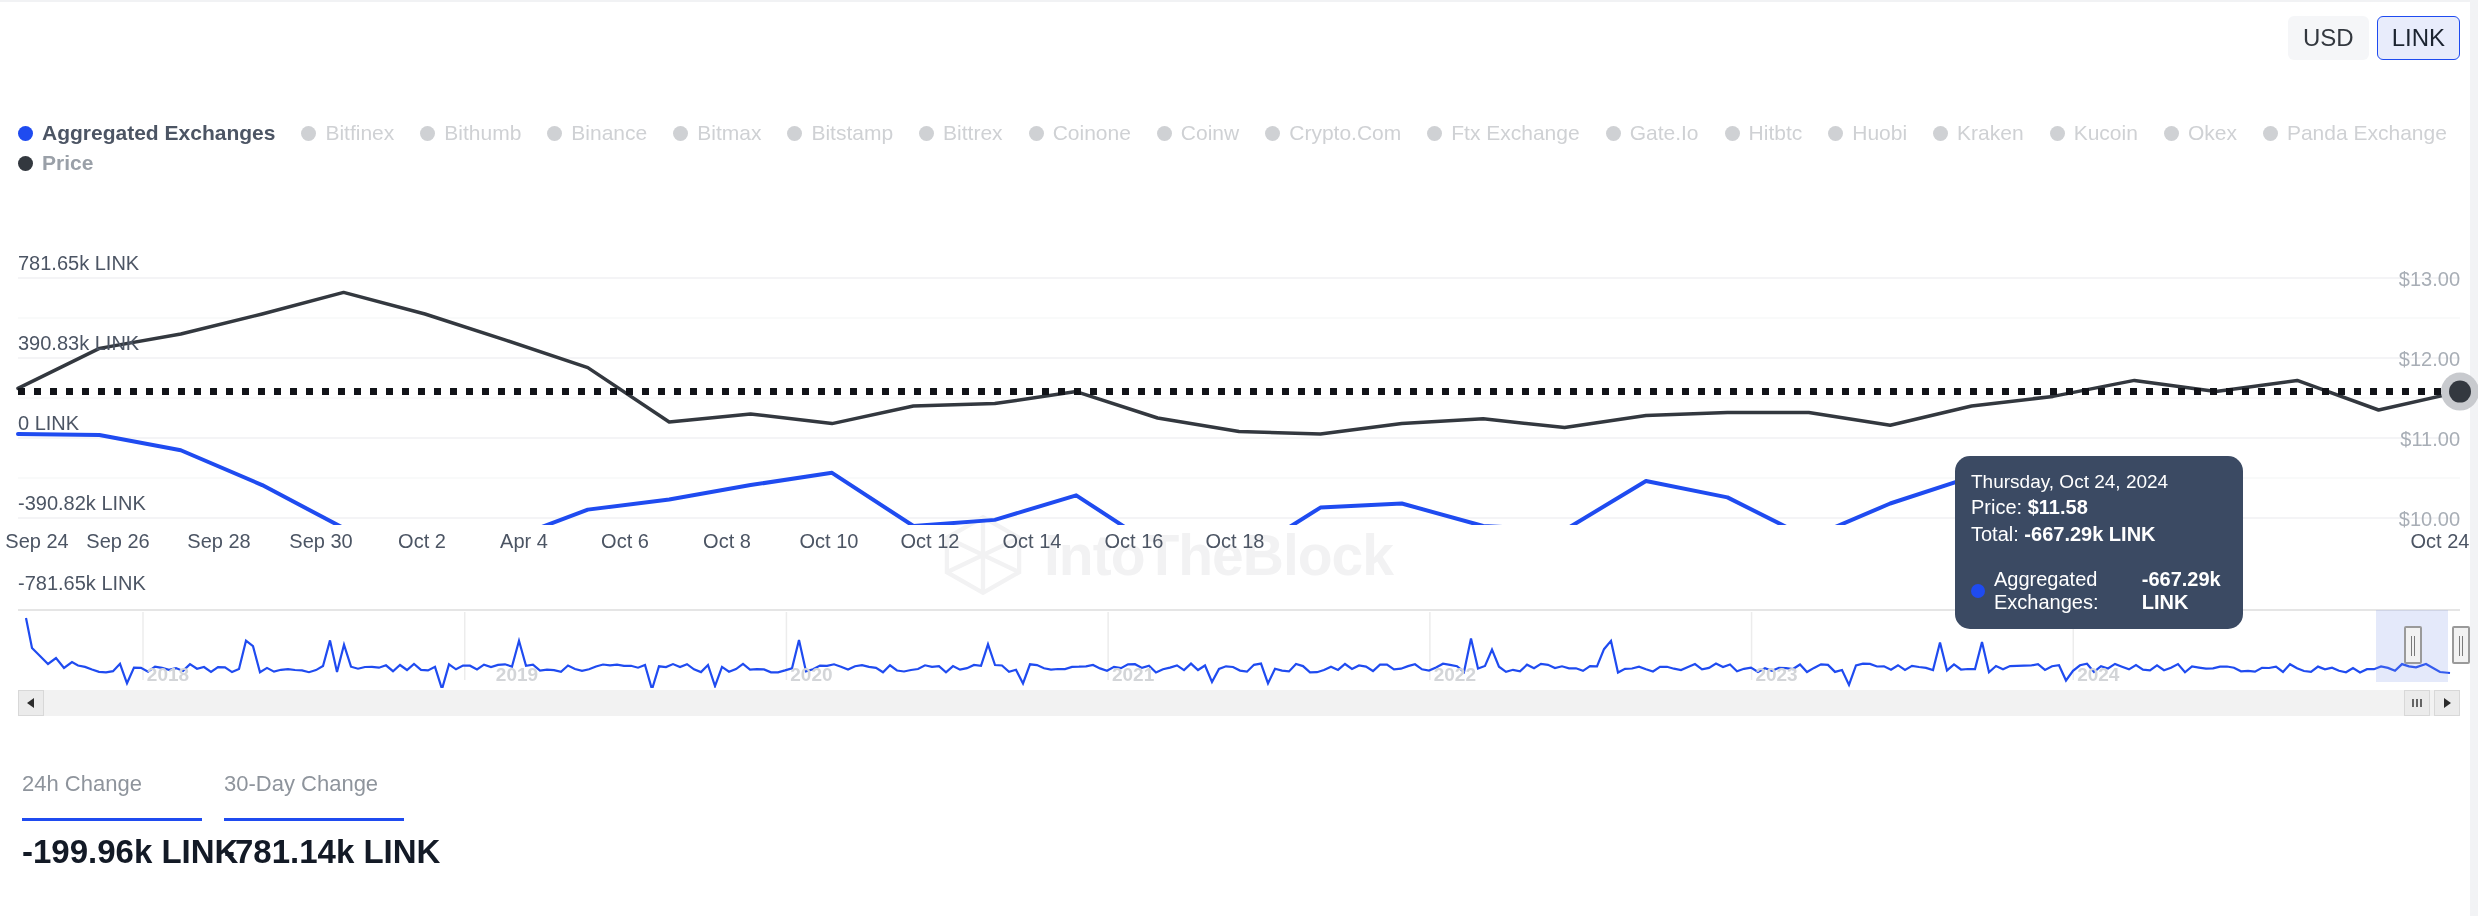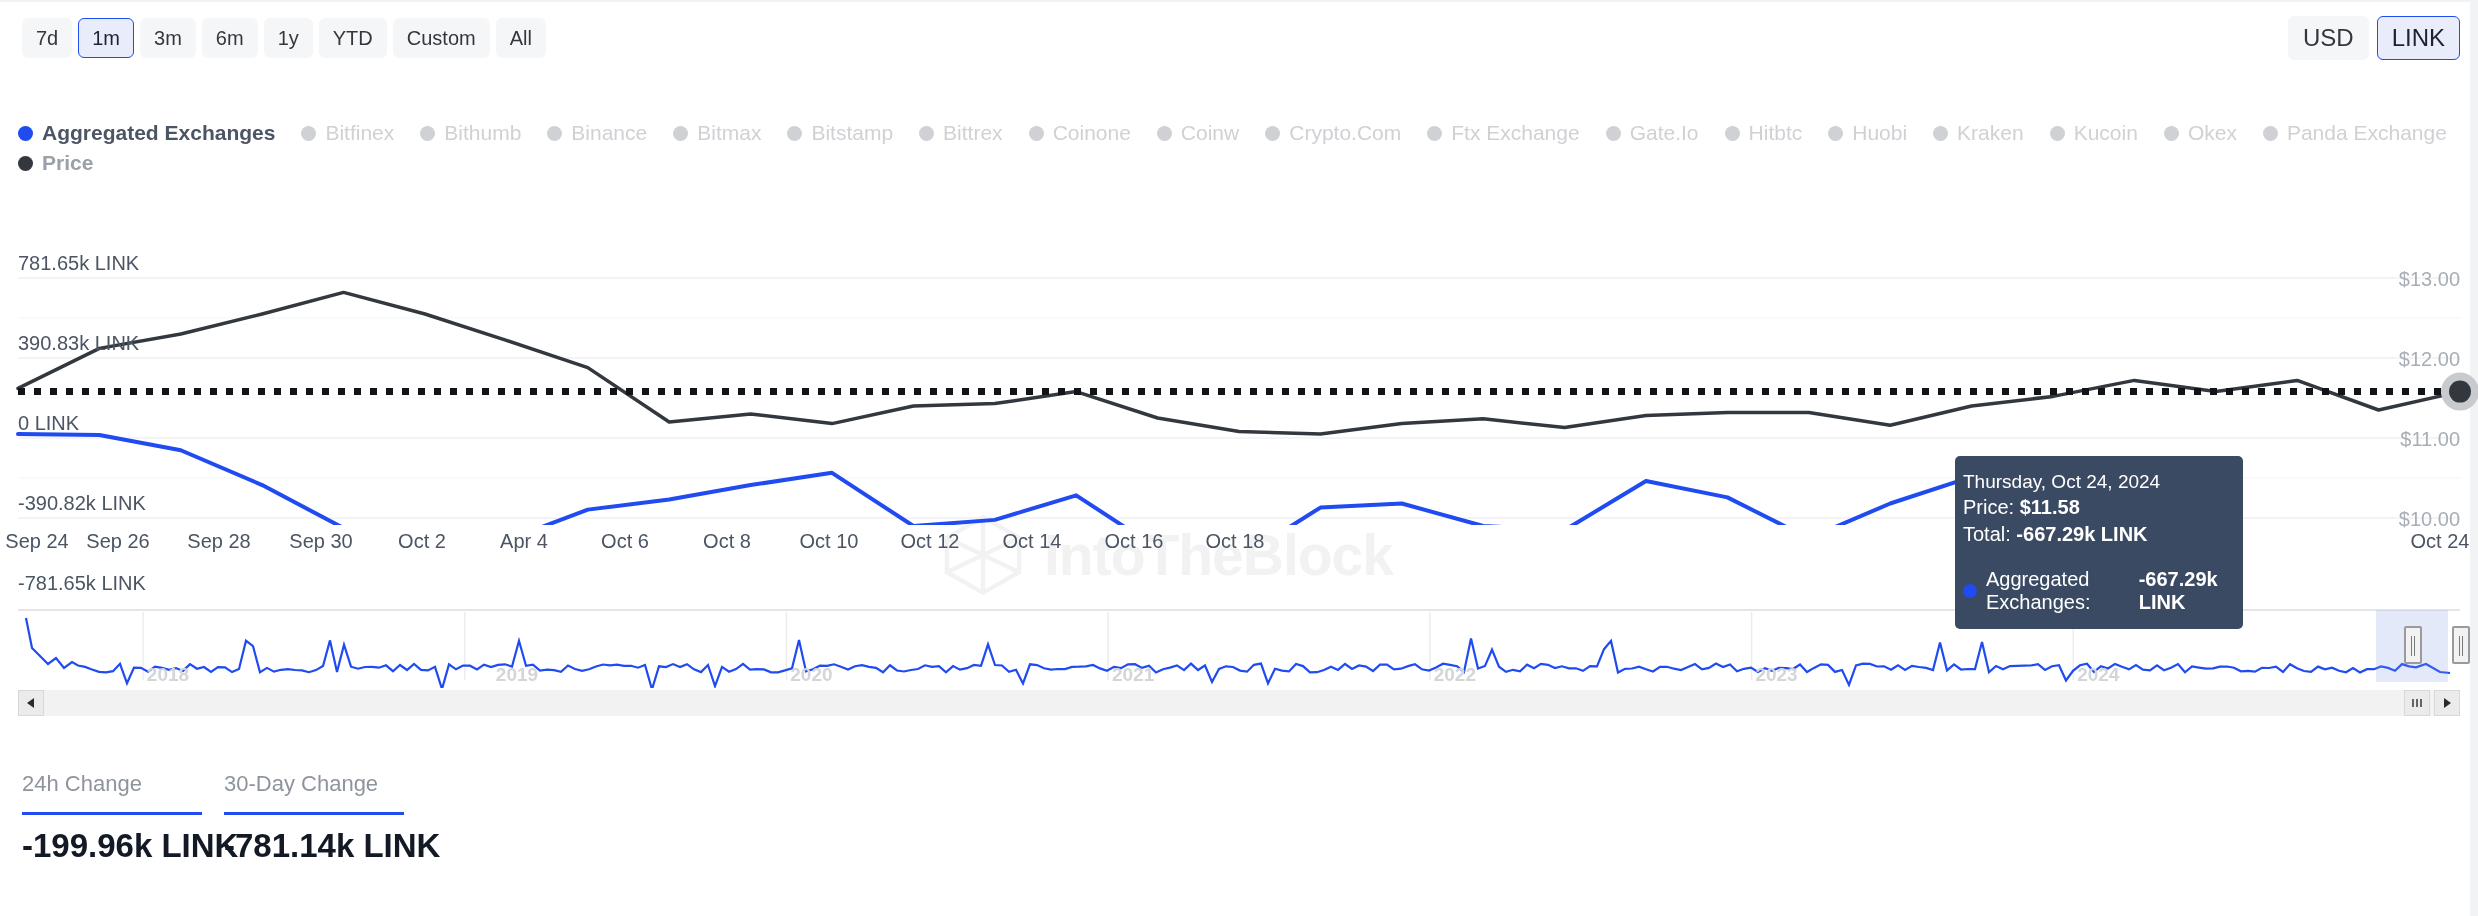--- a/index.html
+++ b/index.html
@@ -160,22 +160,22 @@
     transform: translateX(-50%);
     white-space: nowrap;
   }
 
   
   .tooltip {
     position: absolute;
     left: 1955px; top: 456px;
     width: 288px;
     background: #3b4a63;
-    border-radius: 5px;
-    padding: 13px 16px 15px 8px;
+    border-radius: 15px;
+    padding: 13px 16px 15px 16px;
     color: #ffffff;
     z-index: 40;
   }
   .tt-date { font-size: 19px; line-height: 25px; }
   .tt-row { font-size: 20px; line-height: 27px; }
   .tt-row b { font-weight: 700; }
   .tt-series {
     margin-top: 20px;
     display: flex;
     align-items: center;
@@ -272,21 +272,21 @@
     position: absolute;
     left: 22px; top: 770px;
     display: flex;
     gap: 22px;
   }
   .stat { width: 180px; }
   .stat-label {
     color: #8e949c;
     font-size: 22px;
     line-height: 28px;
-    margin-bottom: 14px;
+    margin-bottom: 20px;
     white-space: nowrap;
   }
   .stat-rule {
     height: 3px;
     background: #1f4bf0;
     width: 100%;
     margin-bottom: 12px;
   }
   .stat-value {
     color: #131a26;
@@ -309,30 +309,20 @@
   }
 </style>
 </head>
 <body>
 
 <div id="app">
   <div class="top-hair"></div>
   <div class="right-edge"></div>
 
   <div class="topbar">
-    <div class="range-group" id="range-group">
-        <button class="range-btn">7d</button>
-        <button class="range-btn active">1m</button>
-        <button class="range-btn">3m</button>
-        <button class="range-btn">6m</button>
-        <button class="range-btn">1y</button>
-        <button class="range-btn">YTD</button>
-        <button class="range-btn">Custom</button>
-        <button class="range-btn">All</button>
-      </div>
     <div class="unit-group" id="unit-group">
         <button class="unit-btn">USD</button>
         <button class="unit-btn active">LINK</button>
       </div>
   </div>
 
   <div class="legend" id="legend-host">
       <div class="legend-item on">
         <span class="legend-dot" style="background: rgb(31, 75, 240);"></span>
         <span class="legend-label">Aggregated Exchanges</span>

